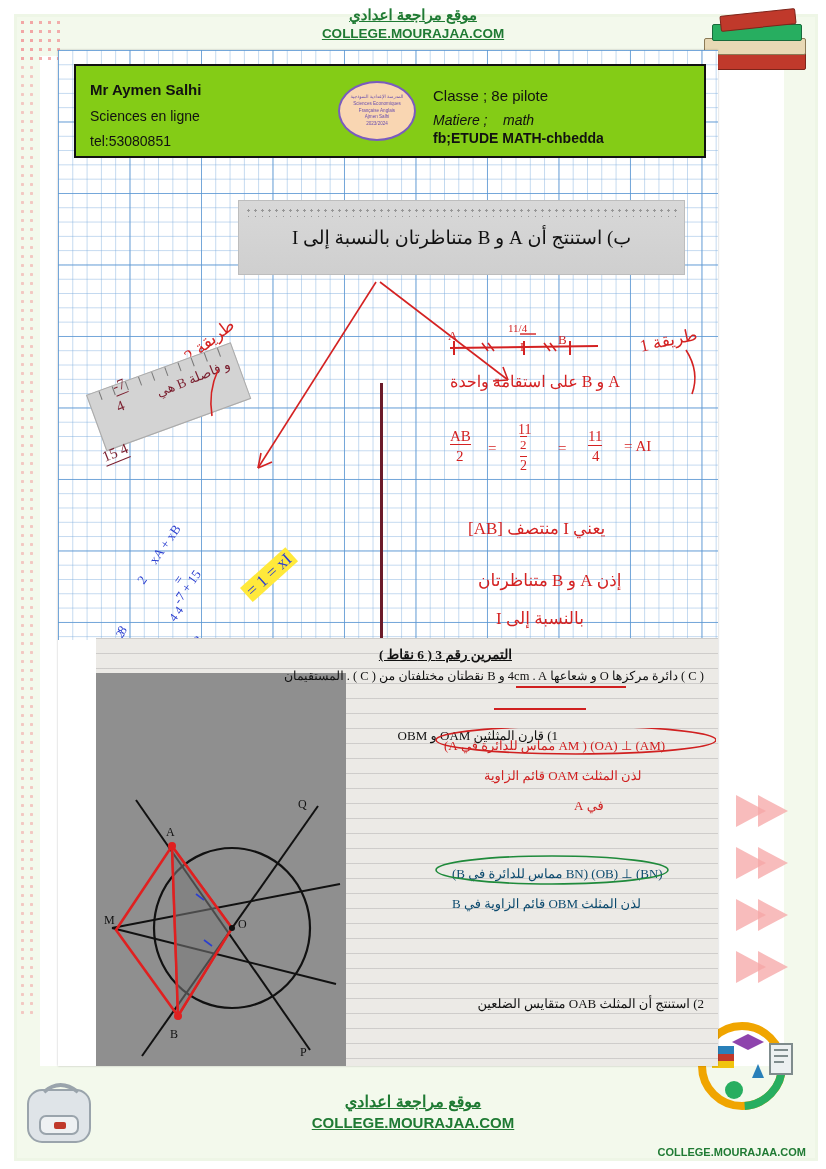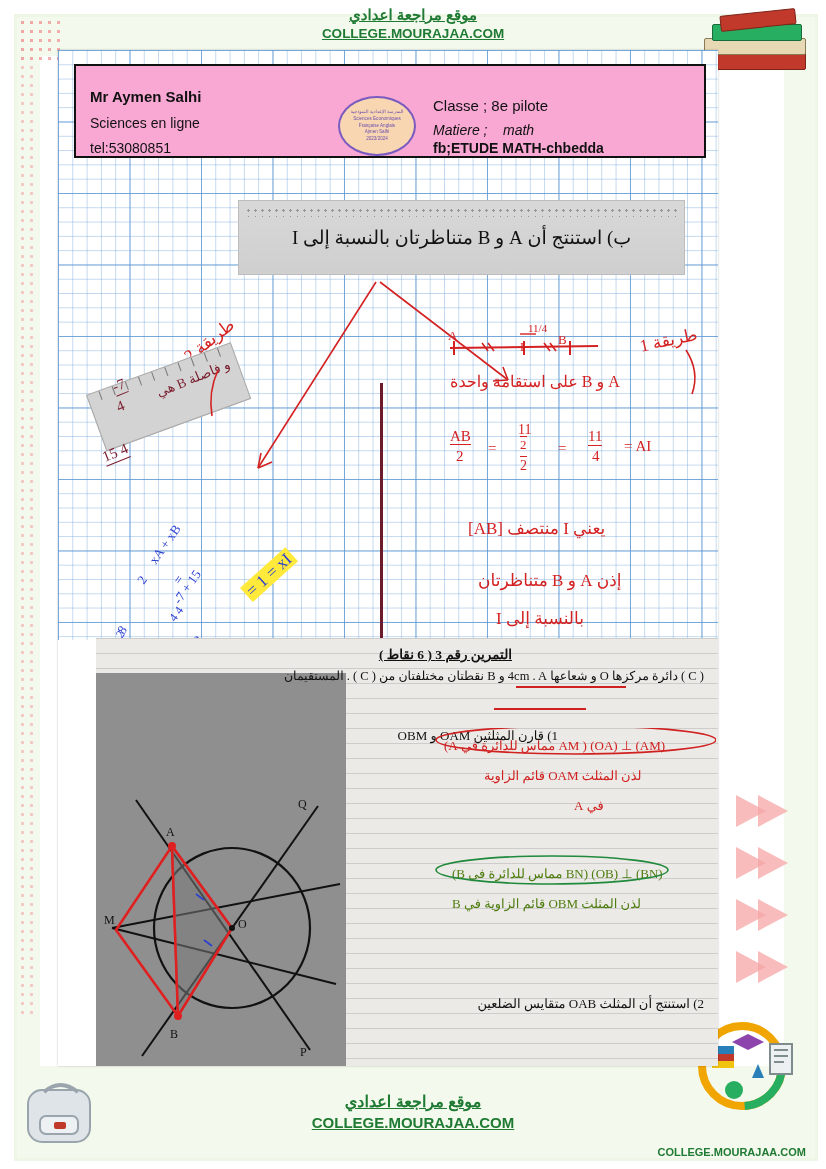--- a/index.html
+++ b/index.html
@@ -112,22 +112,22 @@
     content:"";position:absolute;inset:0;
     background-image:
       linear-gradient(to right, rgba(90,150,210,.75) 1px, transparent 1px),
       linear-gradient(to bottom, rgba(90,150,210,.75) 1px, transparent 1px);
     background-size:71.5px 71.5px;
   }
 
   
   .hdr{
     position:absolute;left:16px;top:14px;width:628px;height:90px;
-    background:#f9a8d4;border:2px solid #111;
-    display:flex;align-items:flex-end;
+    background:#84cc16;border:2px solid #111;
+    display:flex;align-items:center;
   }
   .hdr-left{width:255px;padding:8px 0 0 14px;box-sizing:border-box;}
   .hdr-left .l1{font-size:15px;font-weight:bold;color:#111;margin-bottom:10px;}
   .hdr-left .l2{font-size:14px;color:#111;margin-bottom:9px;}
   .hdr-left .l3{font-size:14px;color:#111;}
   .hdr-stamp{
     width:92px;display:flex;align-items:center;justify-content:center;
   }
   .stamp-circle{
     width:74px;height:56px;border:2px solid #7a5bbf;border-radius:50%;
@@ -212,21 +212,21 @@
   .ex-q1{
     position:absolute;right:160px;top:90px;direction:rtl;font-size:13px;color:#111;
     font-family:"Liberation Serif",serif;
   }
   .ex-q2{
     position:absolute;right:14px;top:358px;direction:rtl;font-size:13px;color:#111;
     font-family:"Liberation Serif",serif;
   }
   .hw2{position:absolute;white-space:nowrap;font-family:"Liberation Serif",serif;}
   .hw2.red{color:#d02020;}
-  .hw2.green{color:#4d7c0f;}
+  .hw2.green{color:#0c4a6e;}
 
   .underline-red{
     position:absolute;height:2px;background:#d02020;
   }
 </style>
 </head>
 <body>
 
 <div class="page">
 
@@ -358,21 +358,21 @@
     <div class="hw blue" style="left:182px;top:538px;font-size:17px;transform:rotate(-42deg);transform-origin:left top;">
       <span class="hl">= 1 = xI</span>
     </div>
 
     <div class="hw blue rot-d" style="left:56px;top:578px;font-size:13px;">8</div>
     <div class="hw blue rot-d" style="left:44px;top:598px;font-size:12px;">4 × 2</div>
 
     <div class="hw red" style="left:580px;top:286px;font-size:17px;transform:rotate(-12deg);transform-origin:left top;">طريقة 1</div>
 
     <div class="hw red" style="left:390px;top:278px;font-size:13px;">A</div>
-    <div class="hw red" style="left:470px;top:272px;font-size:11px;">11/4</div>
+    <div class="hw red" style="left:450px;top:272px;font-size:11px;">11/4</div>
     <div class="hw red" style="left:500px;top:282px;font-size:13px;">B</div>
     <div class="hw red" style="left:462px;top:290px;font-size:12px;">I</div>
 
     <div class="hw red" style="left:392px;top:322px;font-size:16px;direction:rtl;">A و B على استقامة واحدة</div>
 
     <div class="hw red" style="left:392px;top:378px;font-size:15px;">
       <span style="border-bottom:1.6px solid #d42222;">AB</span>
     </div>
     <div class="hw red" style="left:398px;top:398px;font-size:15px;">2</div>
     <div class="hw red" style="left:430px;top:390px;font-size:15px;">=</div>

